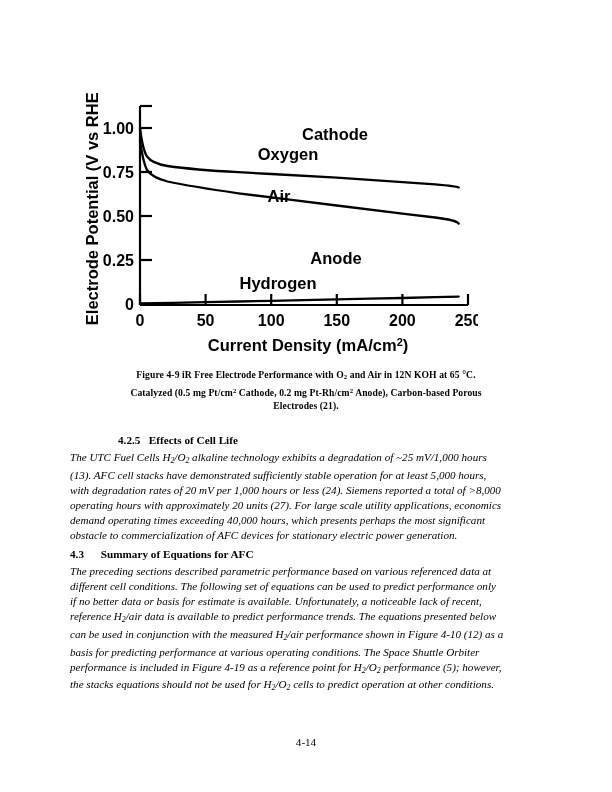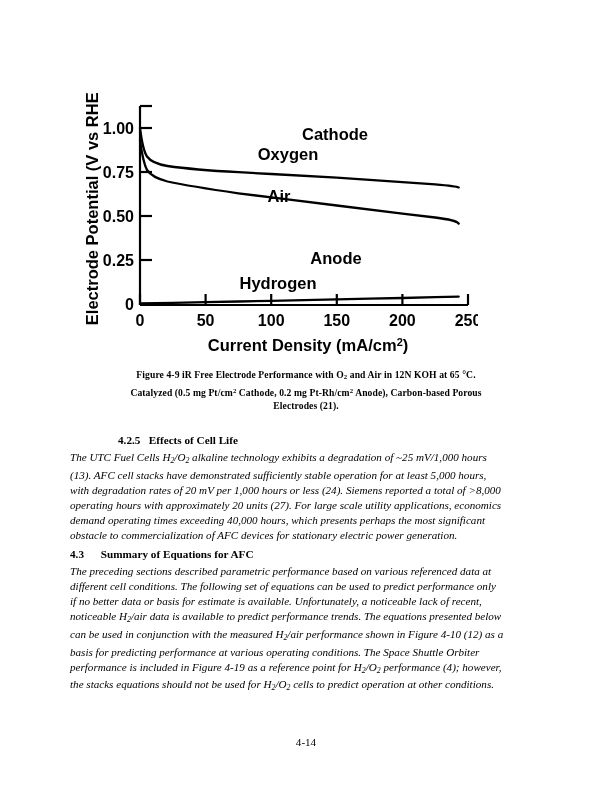--- a/index.html
+++ b/index.html
@@ -172,20 +172,20 @@
   <span class="ln">demand operating times exceeding 40,000 hours, which presents perhaps the most significant</span>
   <span class="ln">obstacle to commercialization of AFC devices for stationary electric power generation.</span>
 </div>
 
 <div class="section-heading" id="heading-43">4.3      Summary of Equations for AFC</div>
 
 <div class="body-par" id="par-43">
   <span class="ln">The preceding sections described parametric performance based on various referenced data at</span>
   <span class="ln">different cell conditions.  The following set of equations can be used to predict performance only</span>
   <span class="ln">if no better data or basis for estimate is available.  Unfortunately, a noticeable lack of recent,</span>
-  <span class="ln"><span>noticeable H</span><sub>2</sub><span>/air data is available to predict performance trends.  The equations presented below</span></span>
+  <span class="ln"><span>reference H</span><sub>2</sub><span>/air data is available to predict performance trends.  The equations presented below</span></span>
   <span class="ln"><span>can be used in conjunction with the measured H</span><sub>2</sub><span>/air performance shown in Figure 4-10 (12) as a</span></span>
   <span class="ln">basis for predicting performance at various operating conditions.  The Space Shuttle Orbiter</span>
-  <span class="ln"><span>performance is included in Figure 4-19 as a reference point for H</span><sub>2</sub><span>/O</span><sub>2</sub><span> performance (4); however,</span></span>
+  <span class="ln"><span>performance is included in Figure 4-19 as a reference point for H</span><sub>2</sub><span>/O</span><sub>2</sub><span> performance (5); however,</span></span>
   <span class="ln"><span>the stacks equations should not be used for H</span><sub>2</sub><span>/O</span><sub>2</sub><span> cells to predict operation at other conditions.</span></span>
 </div>
 
 <div id="page-footer">4-14</div>
 
 </body></html>

